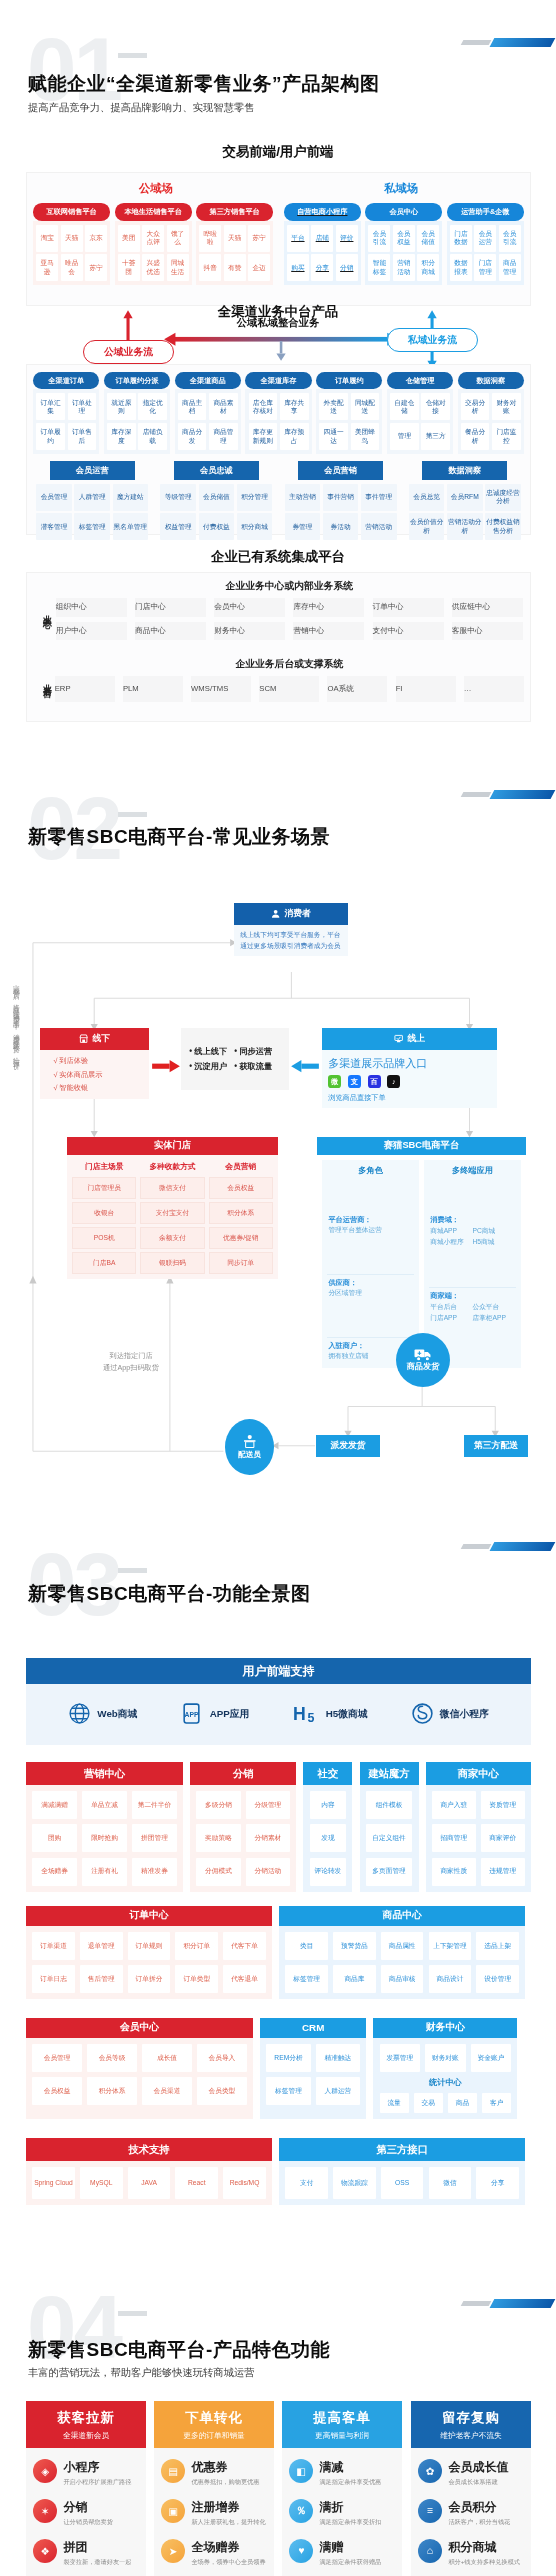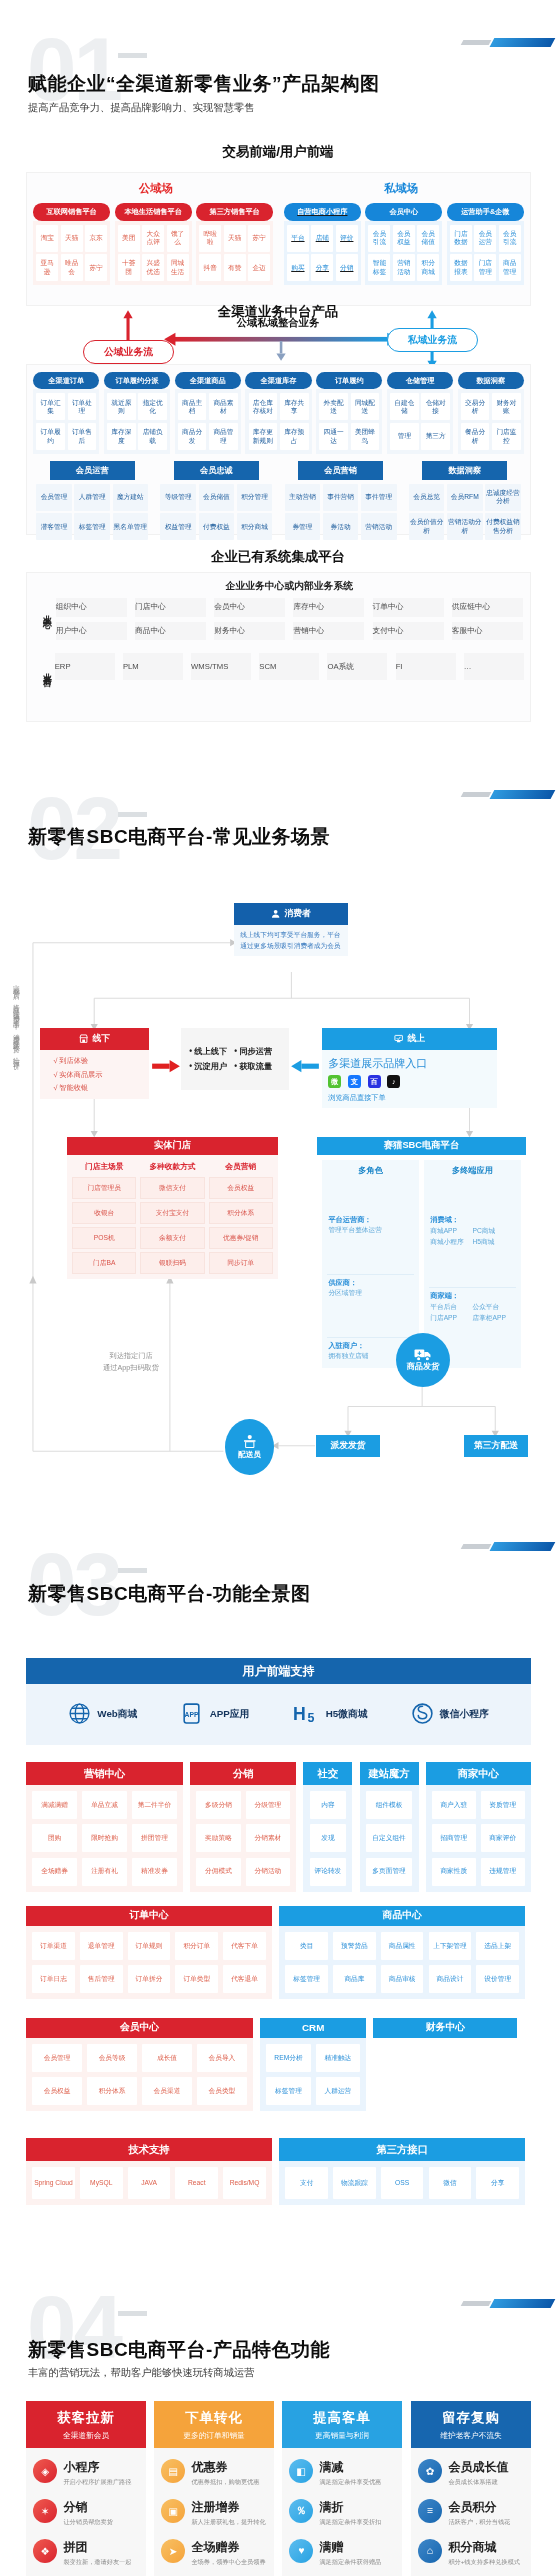--- a/index.html
+++ b/index.html
@@ -352,20 +352,21 @@
               <div class="intcell">营销中心</div>
               <div class="intcell">支付中心</div>
               <div class="intcell">客服中心</div>
             </div>
           </div>
       </div>
     </div>
     <div class="int-sub" style="margin-top:2.1px">
       <div class="vlabel">业务后台</div>
       <div class="int-right">
+        <div class="int-title">企业业务后台或支撑系统</div>
         <div>
             <div class="introw">
               <div class="intcell bk">ERP</div>
               <div class="intcell bk">PLM</div>
               <div class="intcell bk">WMS/TMS</div>
               <div class="intcell bk">SCM</div>
               <div class="intcell bk">OA系统</div>
               <div class="intcell bk">FI</div>
               <div class="intcell bk">…</div>
             </div>
@@ -741,20 +742,34 @@
           <div class="bgrid" style="grid-template-columns: repeat(2, 1fr);">
             <div class="cell tx-blue" style="min-height: 26px;">REM分析</div>
             <div class="cell tx-blue" style="min-height: 26px;">精准触达</div>
             <div class="cell tx-blue" style="min-height: 26px;">标签管理</div>
             <div class="cell tx-blue" style="min-height: 26px;">人群运营</div>
           </div>
         </div>
       </div>
       <div class="bgroup" style="width: 144px; flex: 0 0 auto;">
         <div class="bhead bg-cyan" style="height: 19.6px; font-size: 9.8px;">财务中心</div>
+        <div class="bpanel tint-blue">
+          <div class="bgrid" style="grid-template-columns: repeat(3, 1fr);">
+            <div class="cell tx-blue" style="min-height: 26px;">发票管理</div>
+            <div class="cell tx-blue" style="min-height: 26px;">财务对账</div>
+            <div class="cell tx-blue" style="min-height: 26px;">资金账户</div>
+          </div>
+          <div class="statstitle">统计中心</div>
+          <div class="bgrid" style="grid-template-columns: repeat(4, 1fr);">
+            <div class="cell tx-blue" style="min-height: 17.5px;">流量</div>
+            <div class="cell tx-blue" style="min-height: 17.5px;">交易</div>
+            <div class="cell tx-blue" style="min-height: 17.5px;">商品</div>
+            <div class="cell tx-blue" style="min-height: 17.5px;">客户</div>
+          </div>
+        </div>
       </div>
     </div>
   <div class="band" id="s3b3" style="top:2138px">
       <div class="bgroup" style="width: 246px; flex: 0 0 auto;">
         <div class="bhead bg-red" style="height: 23px; font-size: 10.3px;">技术支持</div>
         <div class="bpanel tint-red">
           <div class="bgrid" style="grid-template-columns: repeat(5, 1fr);">
             <div class="cell tx-red" style="min-height: 30px;">Spring Cloud</div>
             <div class="cell tx-red" style="min-height: 30px;">MySQL</div>
             <div class="cell tx-red" style="min-height: 30px;">JAVA</div>

